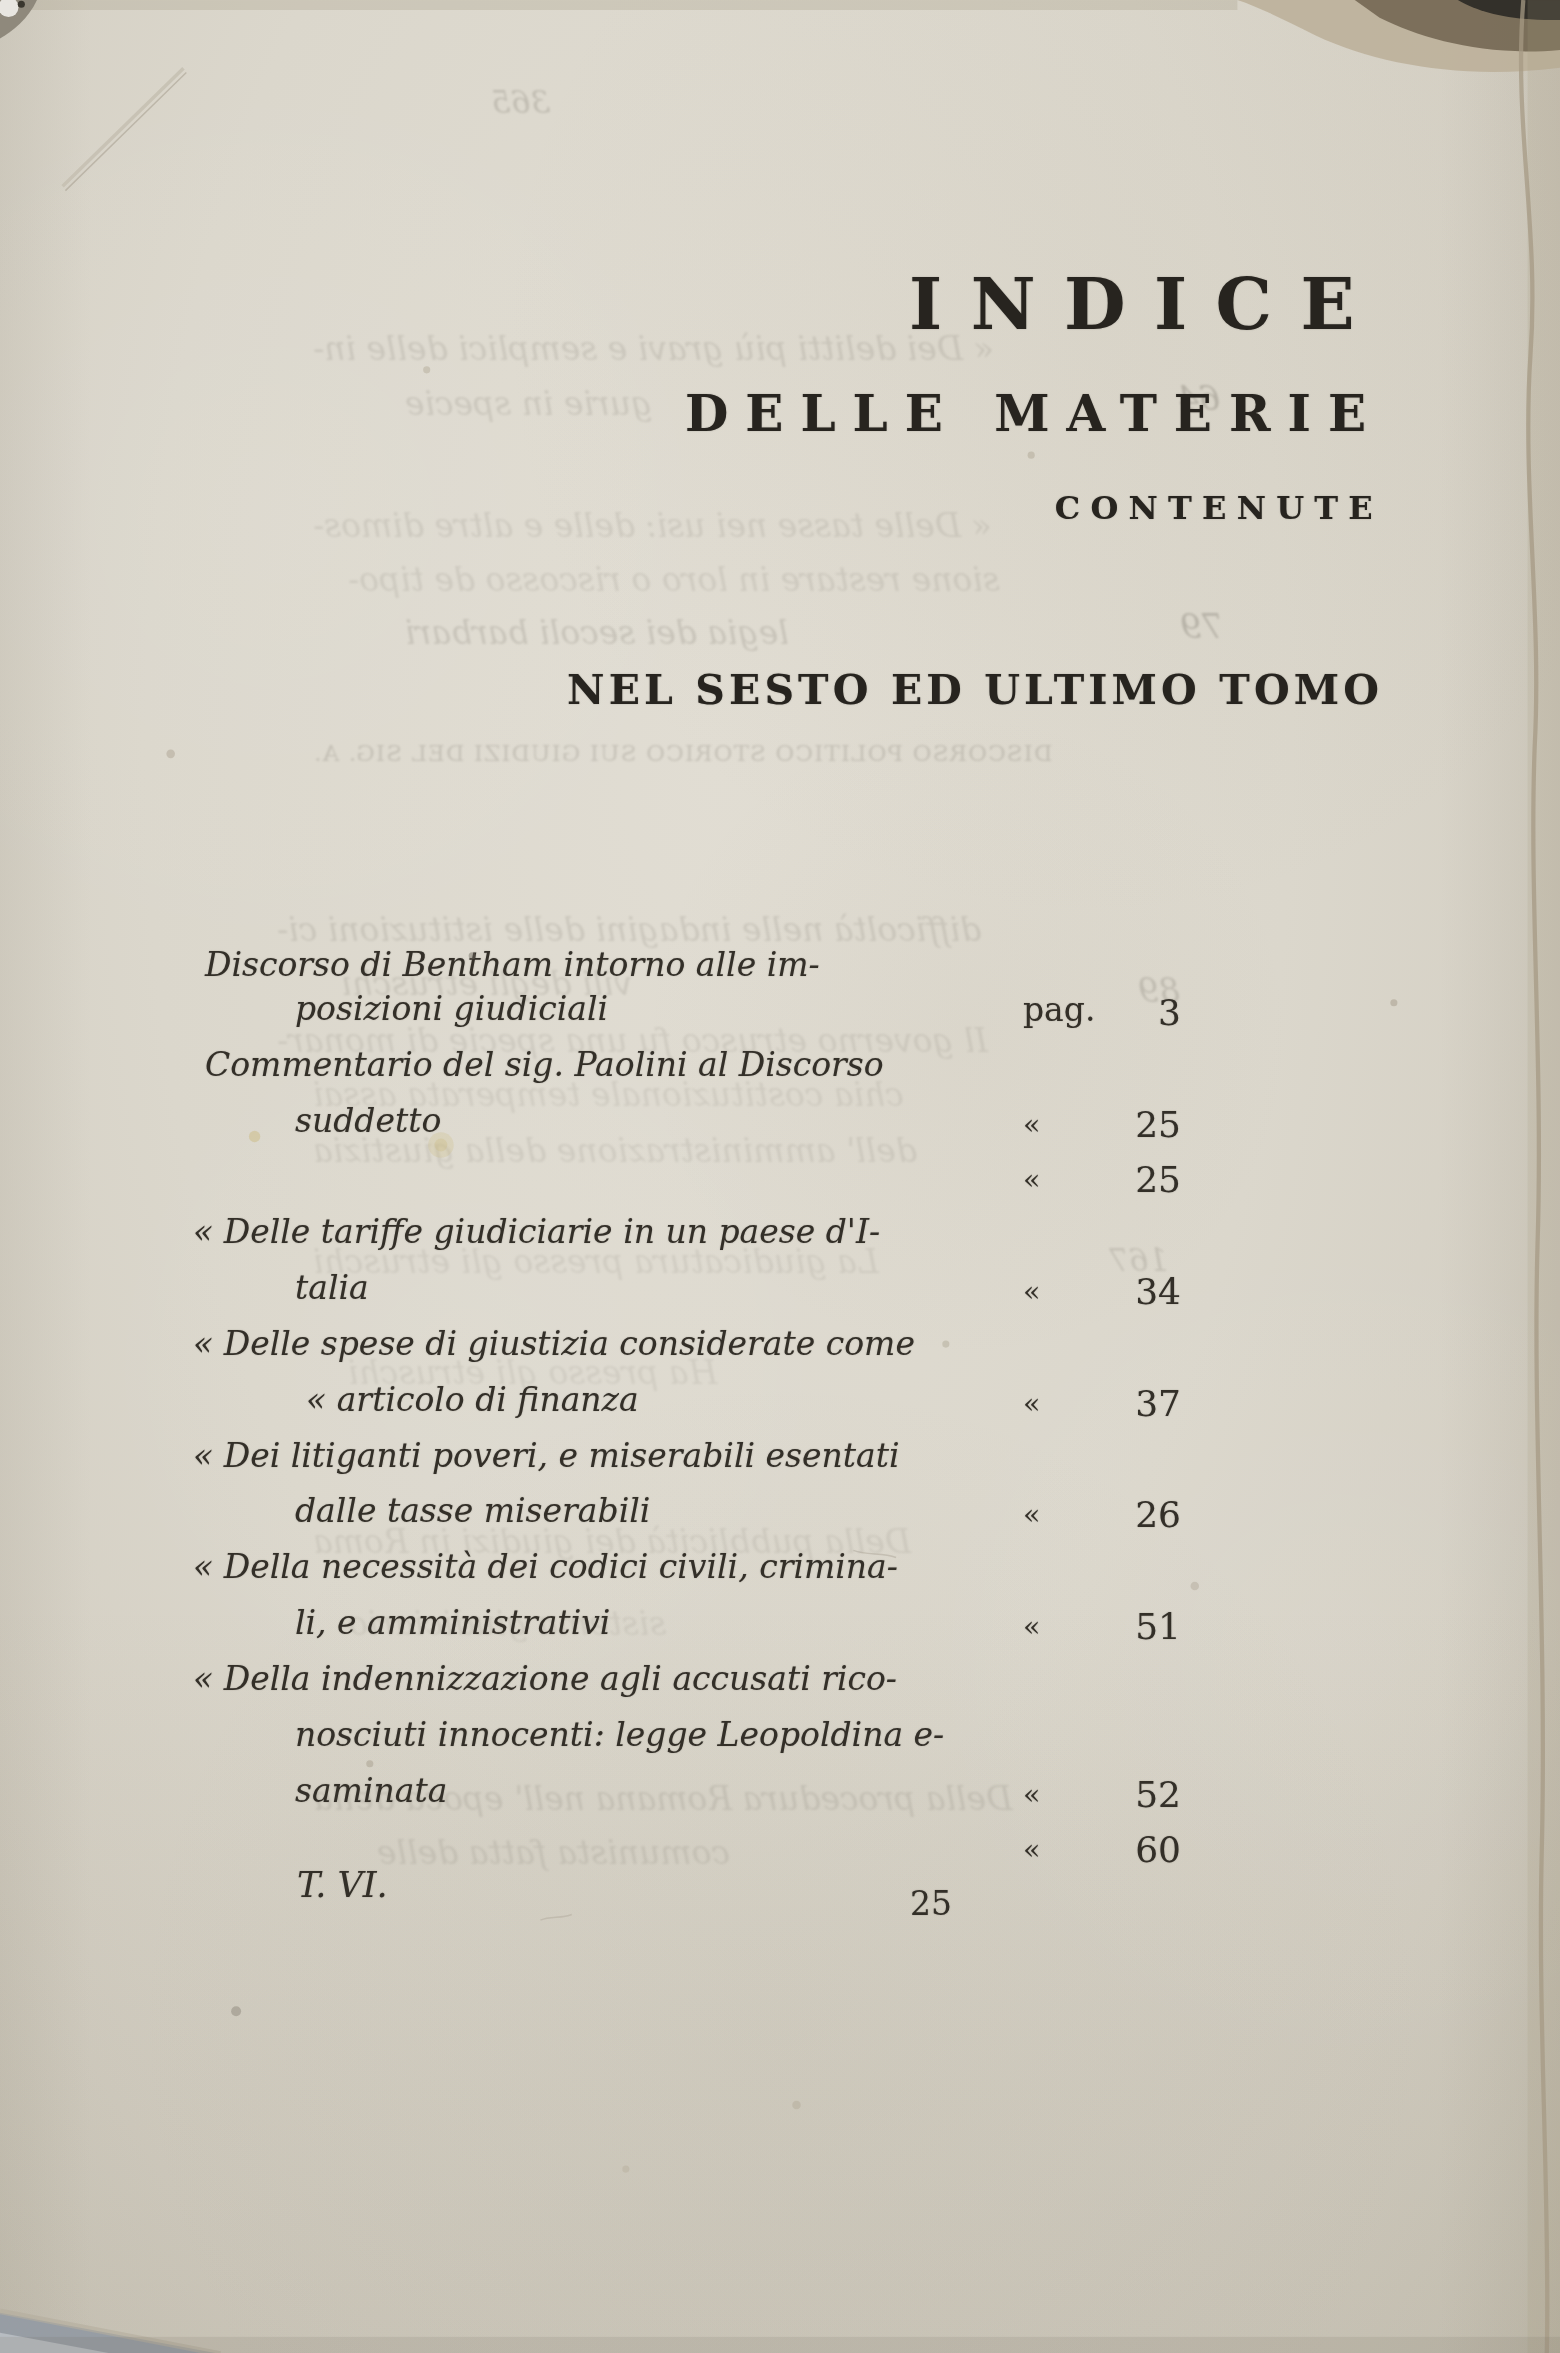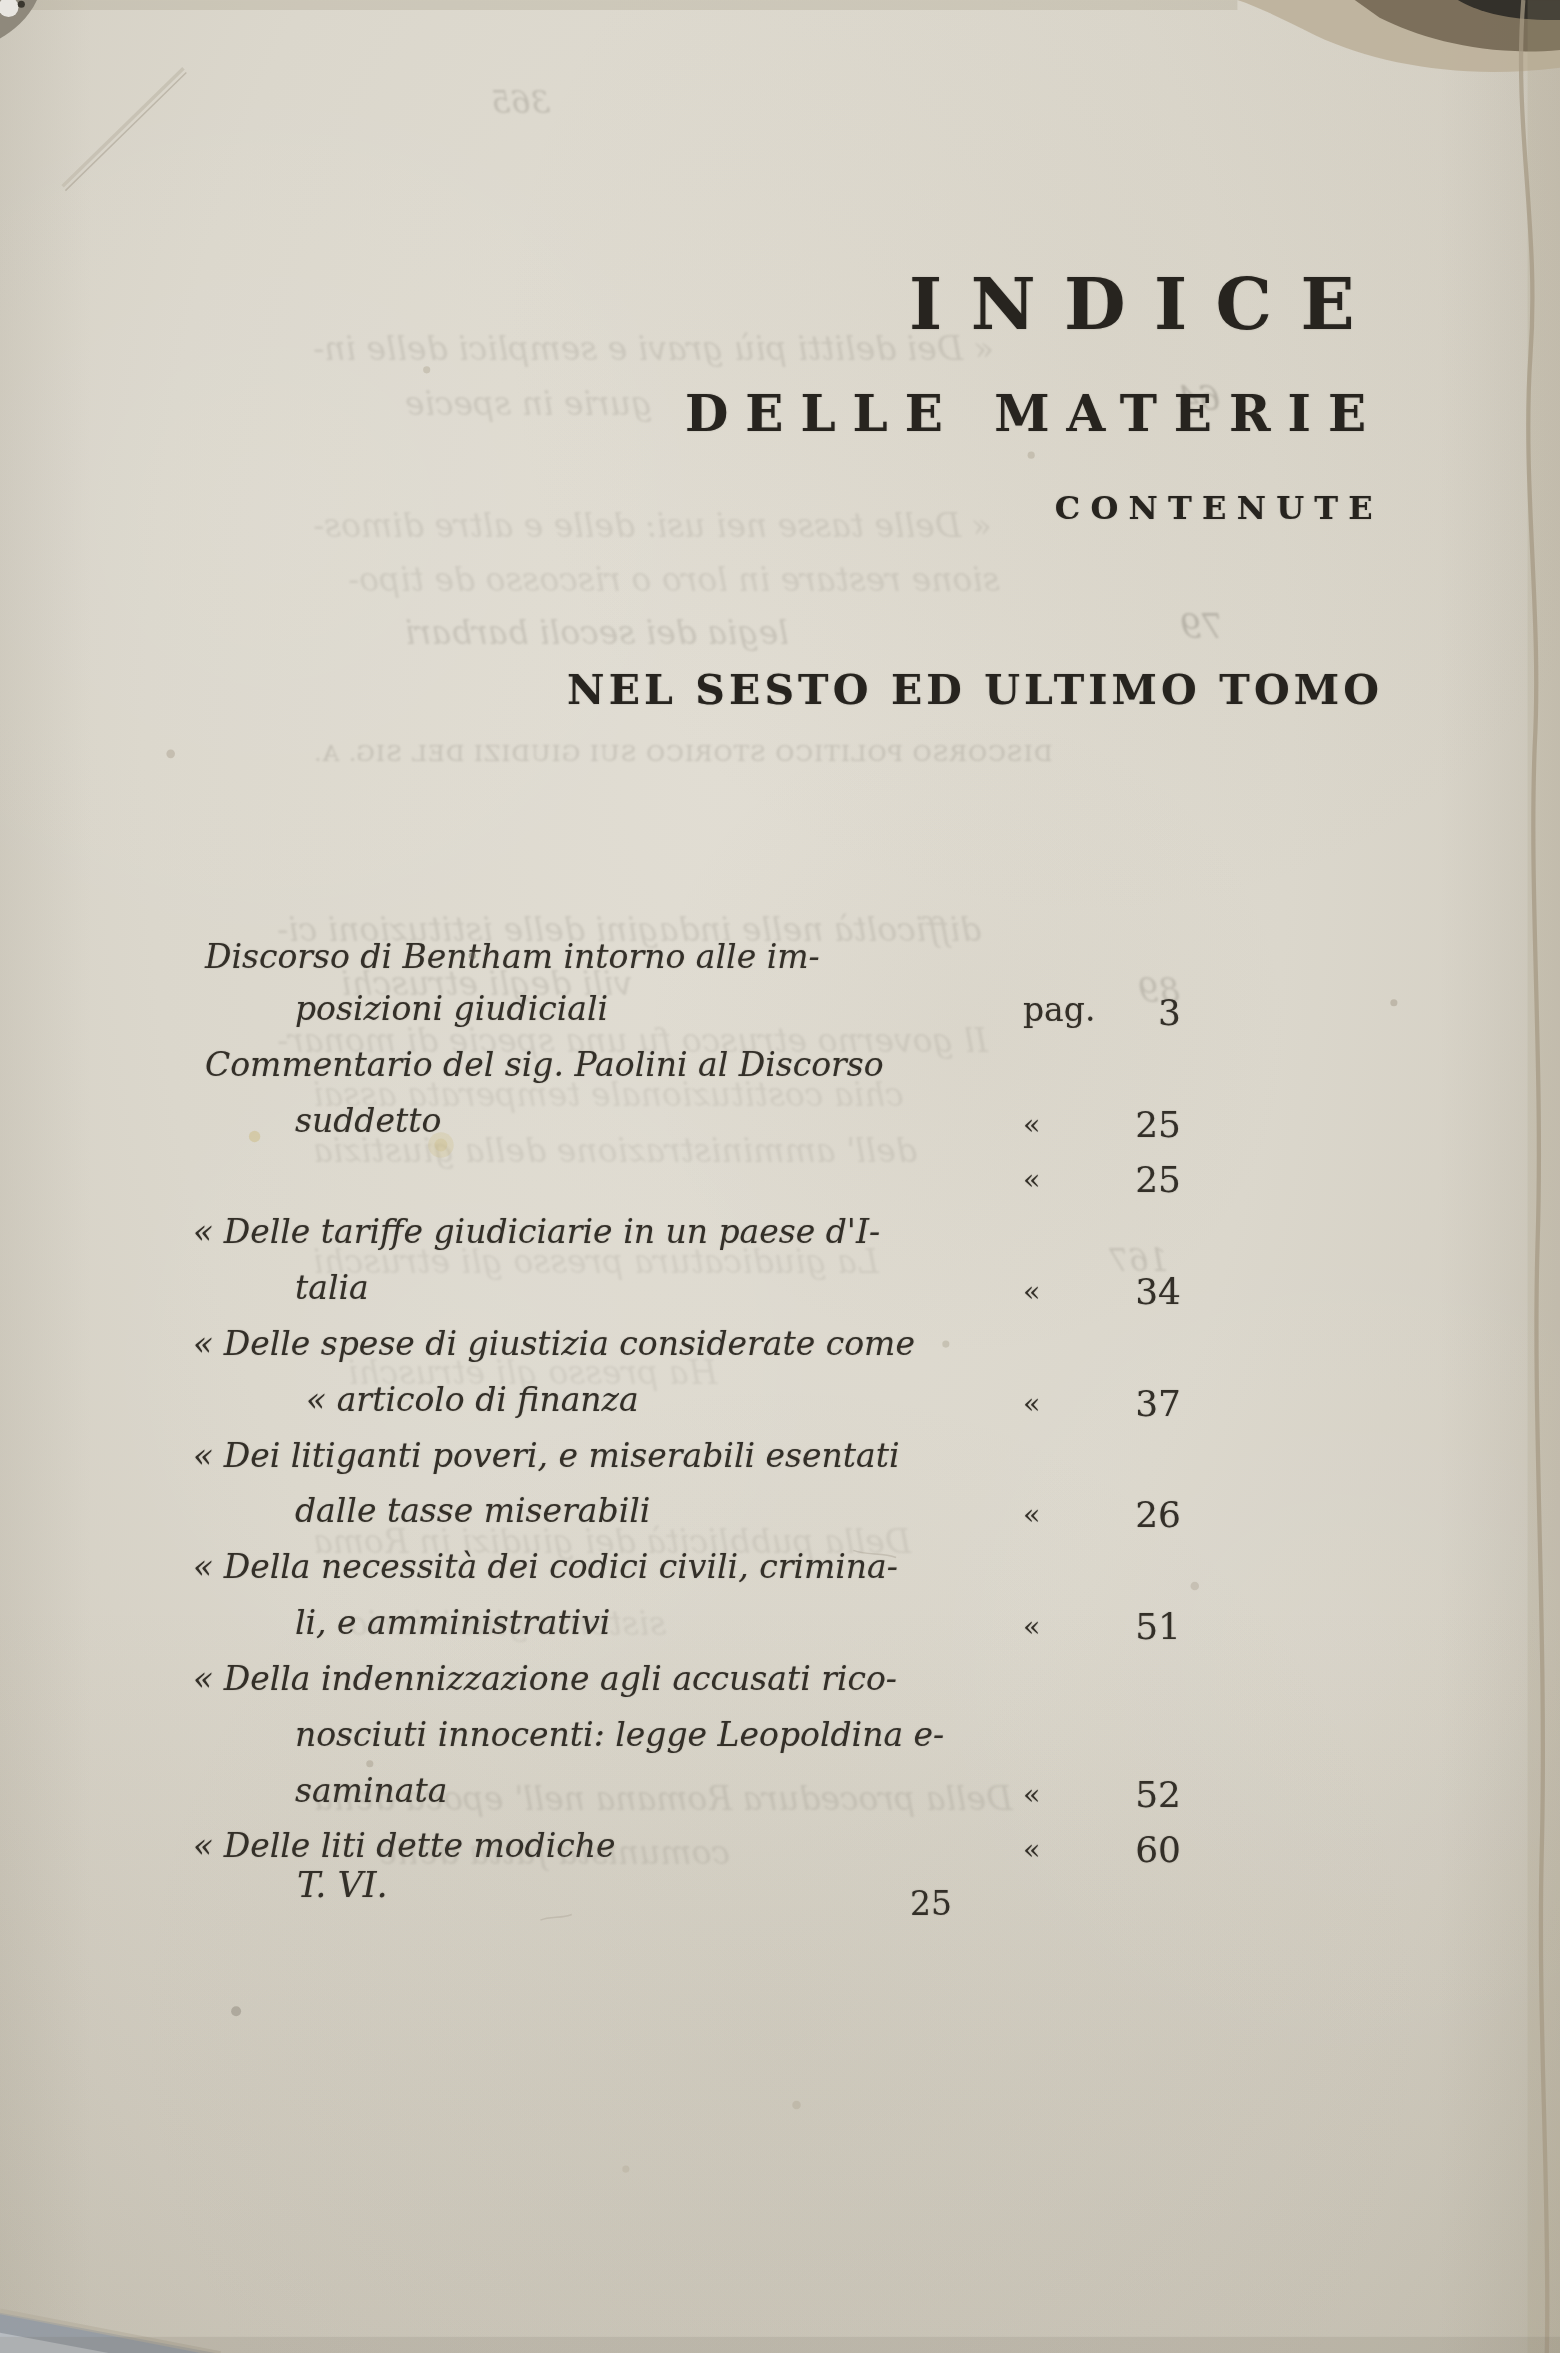--- a/index.html
+++ b/index.html
@@ -85,21 +85,21 @@
   <div class="ghost" style="top:1604px;left:348px;font-size:33px;opacity:.10">sistema giudiciario</div>
   <div class="ghost" style="top:1779px;left:313px;font-size:33px;opacity:.14">Della procedura Romana nell' epoca della</div>
   <div class="ghost" style="top:1833px;left:377px;font-size:33px;opacity:.13">comunista fatta delle</div>
 
   <div class="heading" id="t1">INDICE</div>
   <div class="heading" id="t2">DELLE MATERIE</div>
   <div class="heading" id="t4">NEL SESTO ED ULTIMO TOMO</div>
   <div class="heading" id="t3">CONTENUTE</div>
 
   <div class="toc">
-    <div class="tline" style="top:4px">
+    <div class="tline" style="top:12px">
       <span class="text x0">Discorso di Bentham intorno alle im-</span>
     </div>
     <div class="tline" style="top:56px">
       <span class="text xi">posizioni giudiciali</span>
       <span class="ref" style="font-size:33px;top:1.4px">pag.</span>
       <span class="num">3</span>
     </div>
     <div class="tline" style="top:112px">
       <span class="text x0">Commentario del sig. Paolini al Discorso</span>
     </div>
@@ -149,21 +149,20 @@
     </div>
     <div class="tline" style="top:782px">
       <span class="text xi">nosciuti innocenti: legge Leopoldina e-</span>
     </div>
     <div class="tline" style="top:838px">
       <span class="text xi">saminata</span>
       <span class="ref">«</span>
       <span class="num">52</span>
     </div>
     <div class="tline" style="top:893px">
-      <span class="text xq">« Delle liti dette modiche</span>
       <span class="ref">«</span>
       <span class="num">60</span>
     </div>
   </div>
 
   <div class="tome">T. VI.</div>
   <div class="catch">25</div>
 
   <svg class="overlay" width="1561" height="2354" viewBox="0 0 2195 3310">
 

